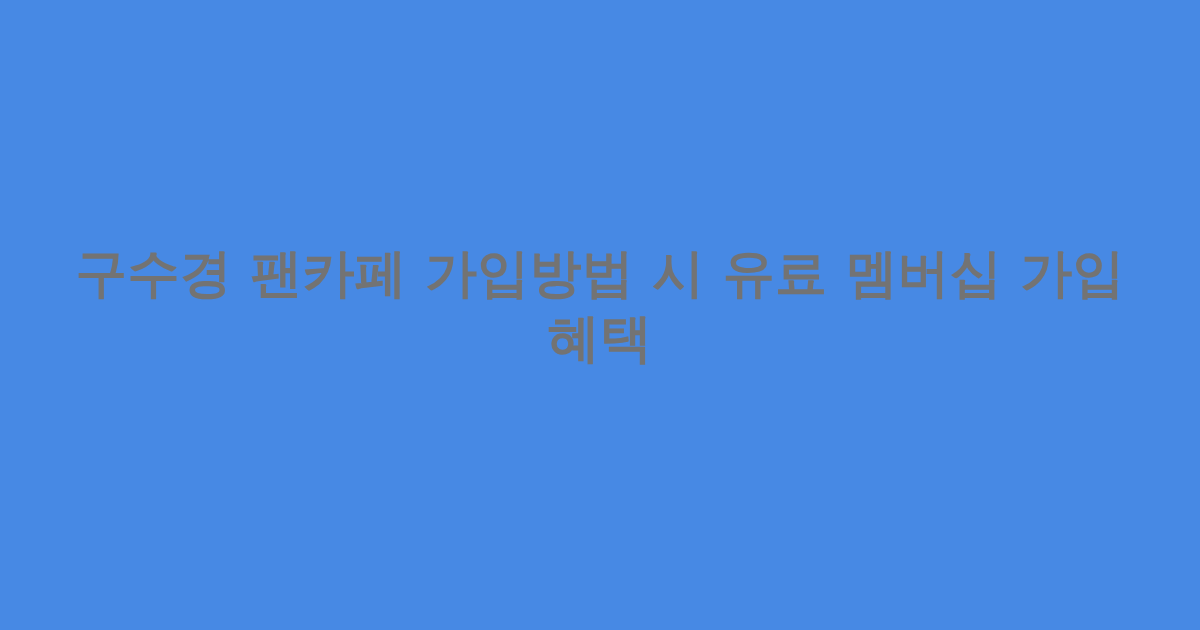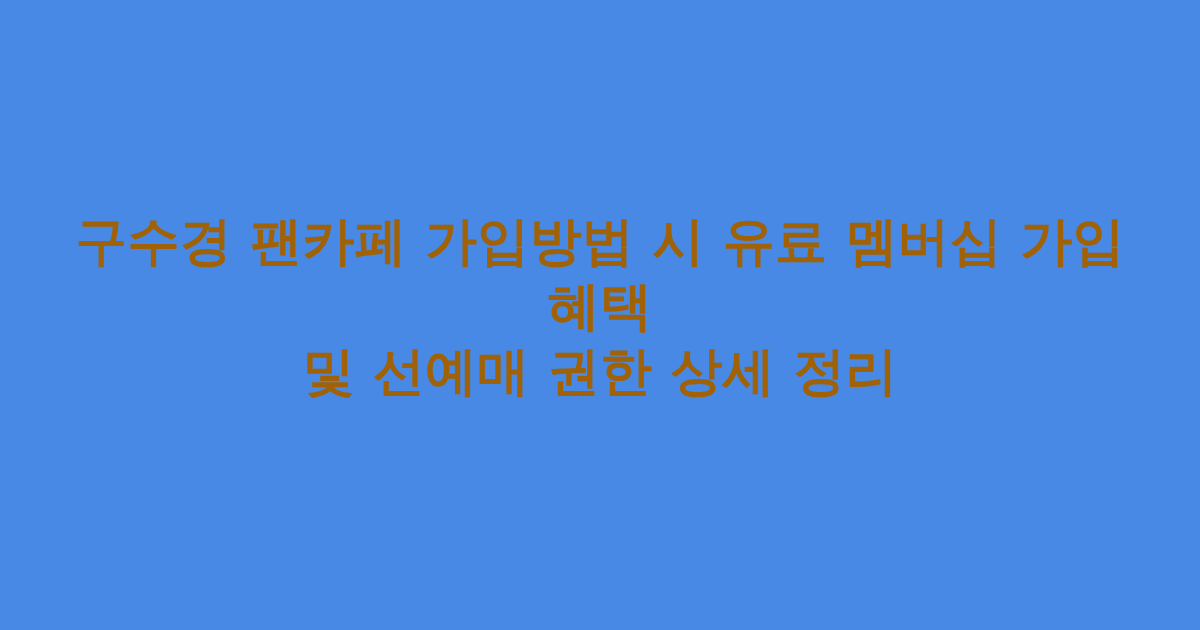--- a/index.html
+++ b/index.html
@@ -58,16 +58,16 @@
   }
 </style>
 </head>
 <body>
 
 <div class="og-card" style="width: 1200px; height: 630px;">
 
   <div class="og-card-background" style="background: rgb(71, 137, 228);"></div>
 
   <div class="og-title-block">
-    <h1 class="og-title" style="color: #a16207; font-size: 52px; line-height: 65px; text-align: center;"><span class="og-title-line">구수경 팬카페 가입방법 시 유료 멤버십 가입 혜택</span><span class="og-title-line">및 선예매 권한 상세 정리</span></h1>
+    <h1 class="og-title" style="color: #737373; font-size: 52px; line-height: 65px; text-align: center;"><span class="og-title-line">구수경 팬카페 가입방법 시 유료 멤버십 가입 혜택</span></h1>
   </div>
 
 </div>
 
 </body></html>

